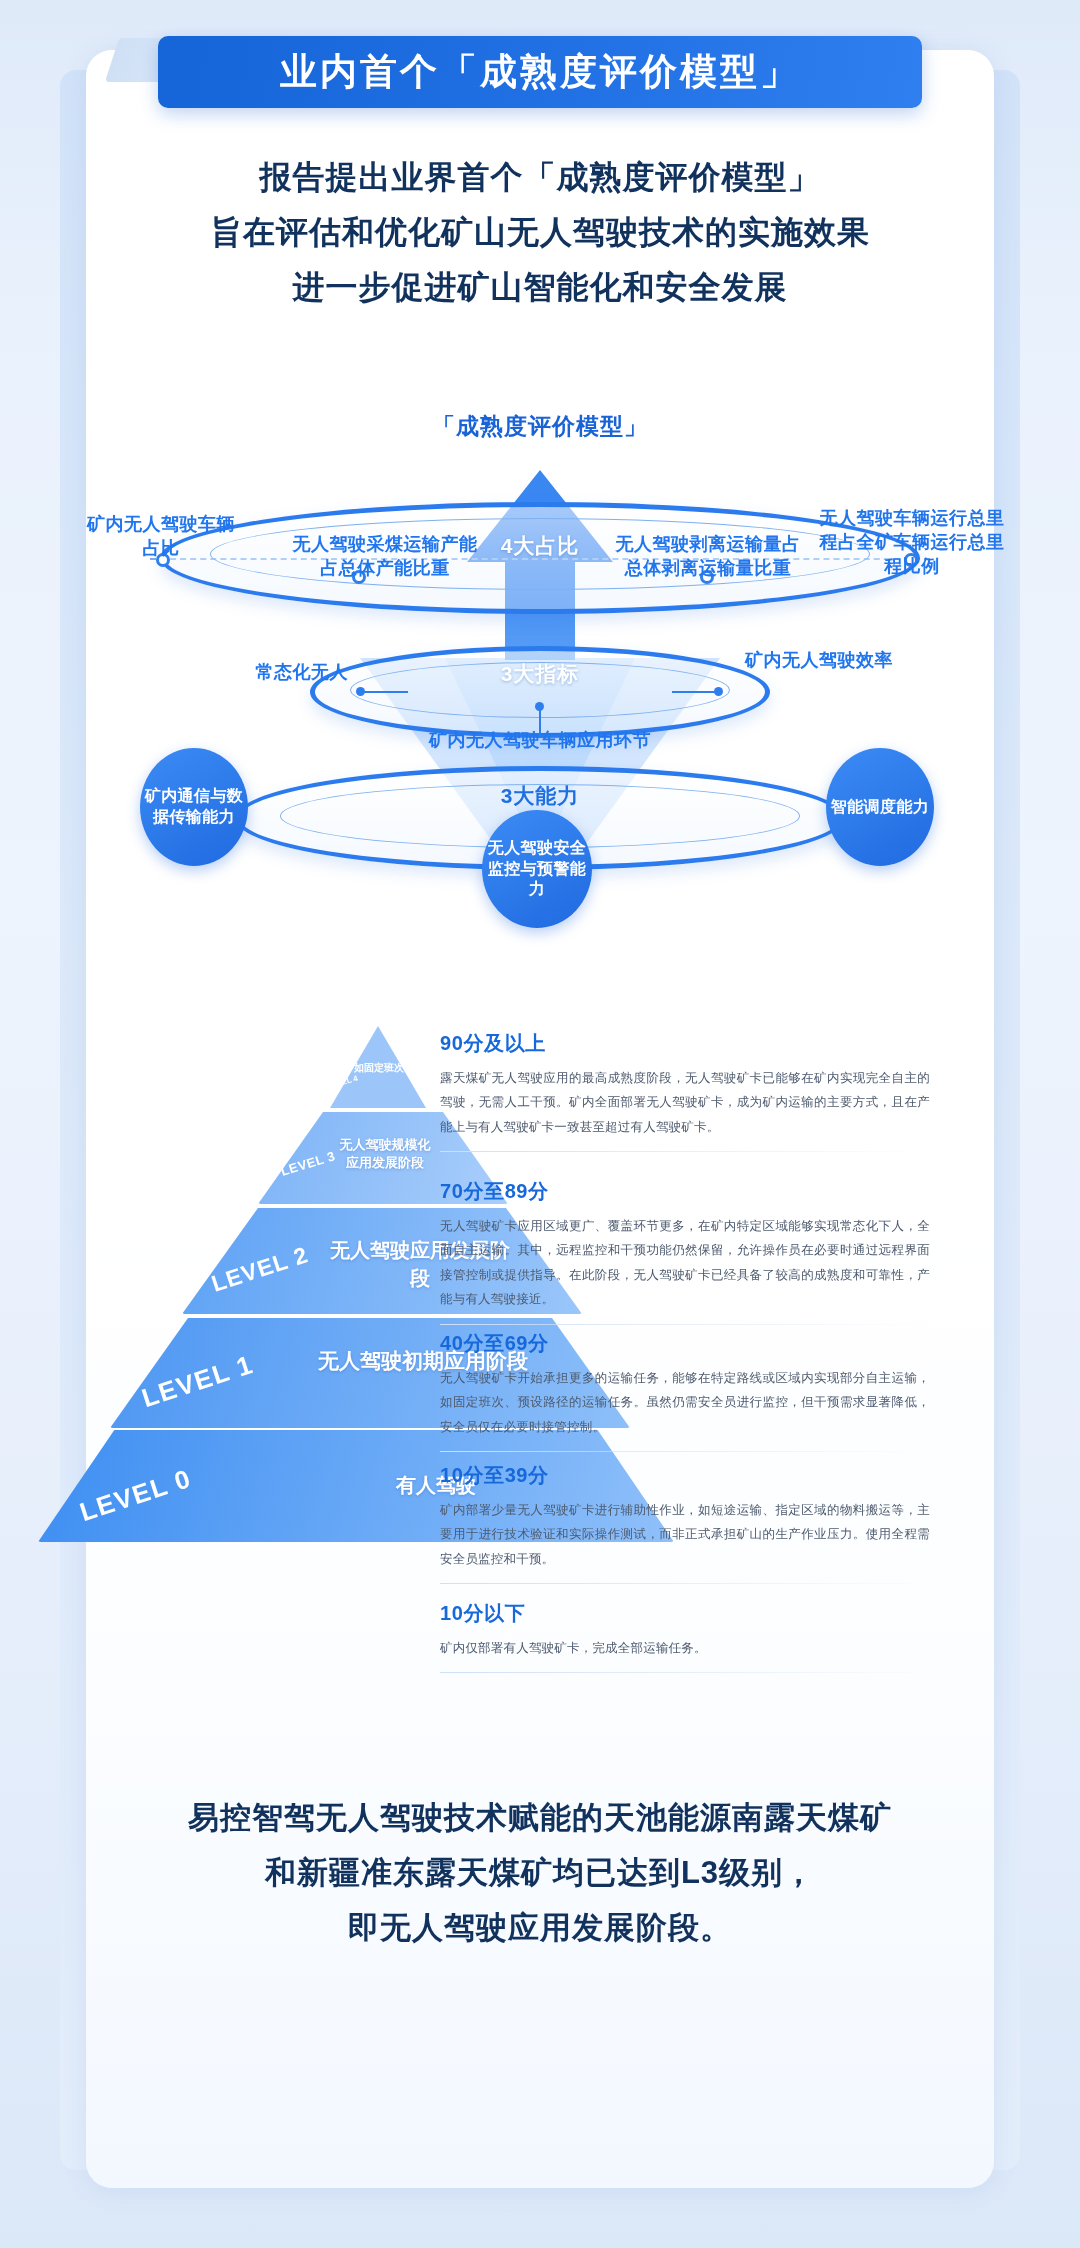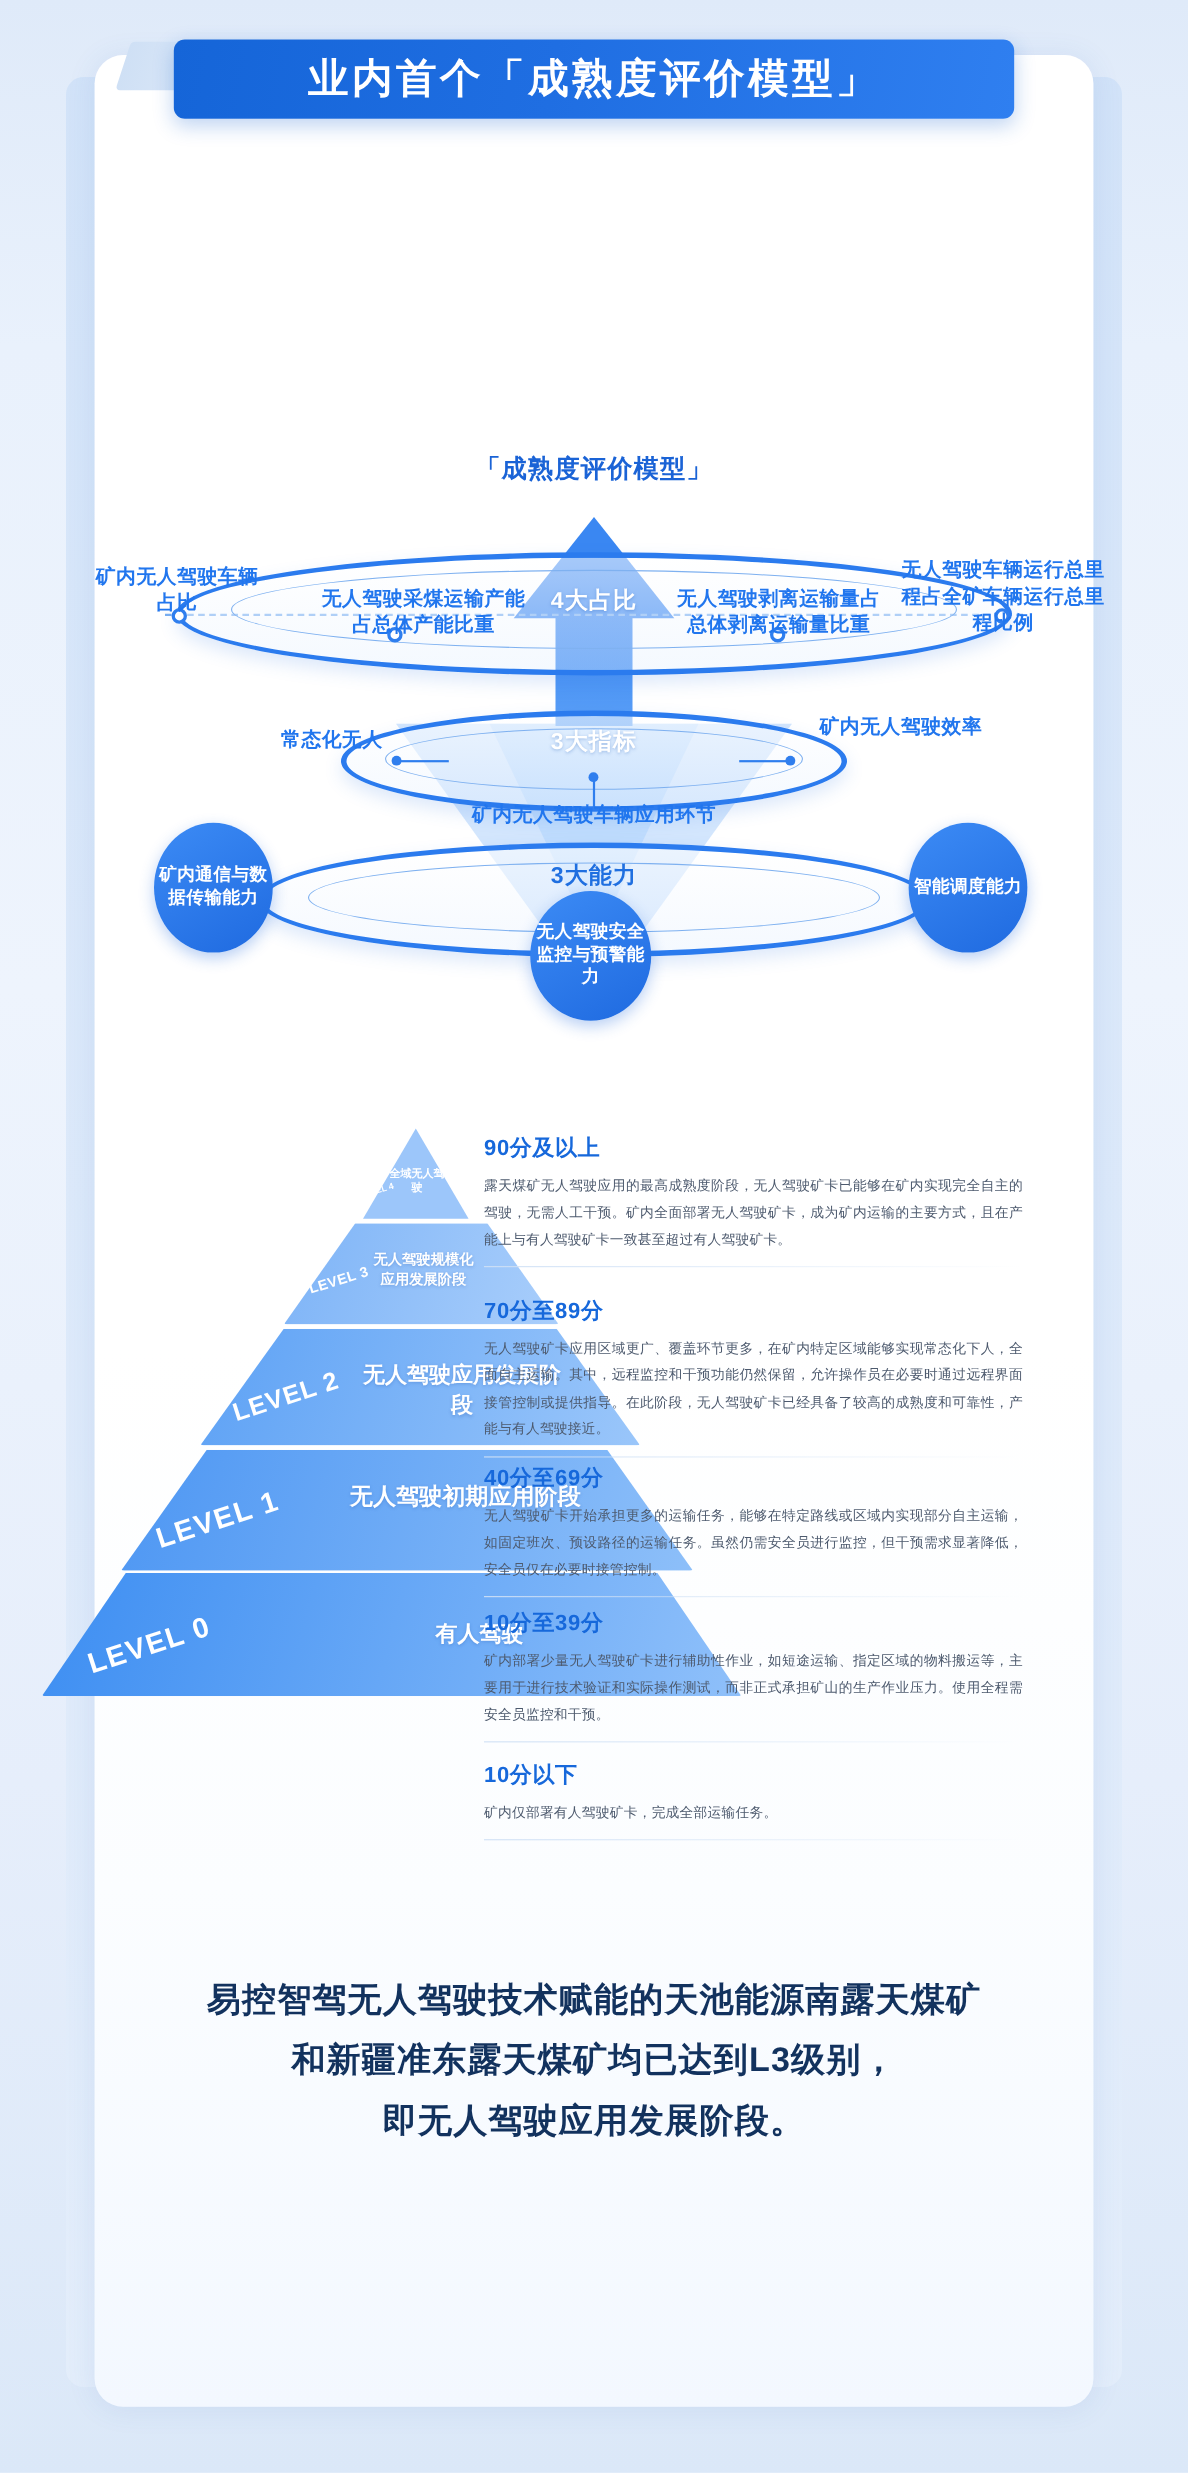--- a/index.html
+++ b/index.html
@@ -159,20 +159,25 @@
   <div class="card"></div>
 
   <div class="ribbon-wrap">
     <div class="ribbon-tail-l"></div>
     <div class="ribbon-tail-r"></div>
     <div class="ribbon">
       <span class="ribbon-title">业内首个「成熟度评价模型」</span>
     </div>
   </div>
 
+  <div class="intro">
+    <p>报告提出业界首个「成熟度评价模型」</p>
+    <p>旨在评估和优化矿山无人驾驶技术的实施效果</p>
+    <p>进一步促进矿山智能化和安全发展</p>
+  </div>
 
   <div class="funnel">
 
     <div class="funnel-title">
       <div>「成熟度评价模型」</div>
     </div>
 
     <div class="cone"></div>
     <div class="cone2"></div>
 
@@ -219,21 +224,21 @@
   </div>
 
   <div class="pyr">
 
     <div class="tier" style="left:330px; top:26px;">
       <div style="width:0;height:0;border-left:48px solid transparent;border-right:48px solid transparent;
                   border-bottom:82px solid;border-bottom-color:#9cc6fa;
                   background:none;"></div>
       <div style="position:absolute; left:24px; top:36px; width:50px; text-align:center;
                   color:#fff; font-size:10px; font-weight:bold; line-height:1.25;">
-        <span>全域无人驾驶</span>
+        <span>如固定班次</span>
       </div>
       <div style="position:absolute; left:-4px; top:52px; color:#ffffff; font-size:8px;
                   font-weight:bold; transform:rotate(-16deg);">LEVEL 4</div>
     </div>
 
     <div class="tier" style="left:258px; top:112px;">
       <div style="width:250px;height:92px;
                   background:linear-gradient(105deg,#7eb4f7,#a9cefb);
                   clip-path:polygon(26% 0,74% 0,100% 100%,0 100%);
                   border-radius:3px;"></div>

